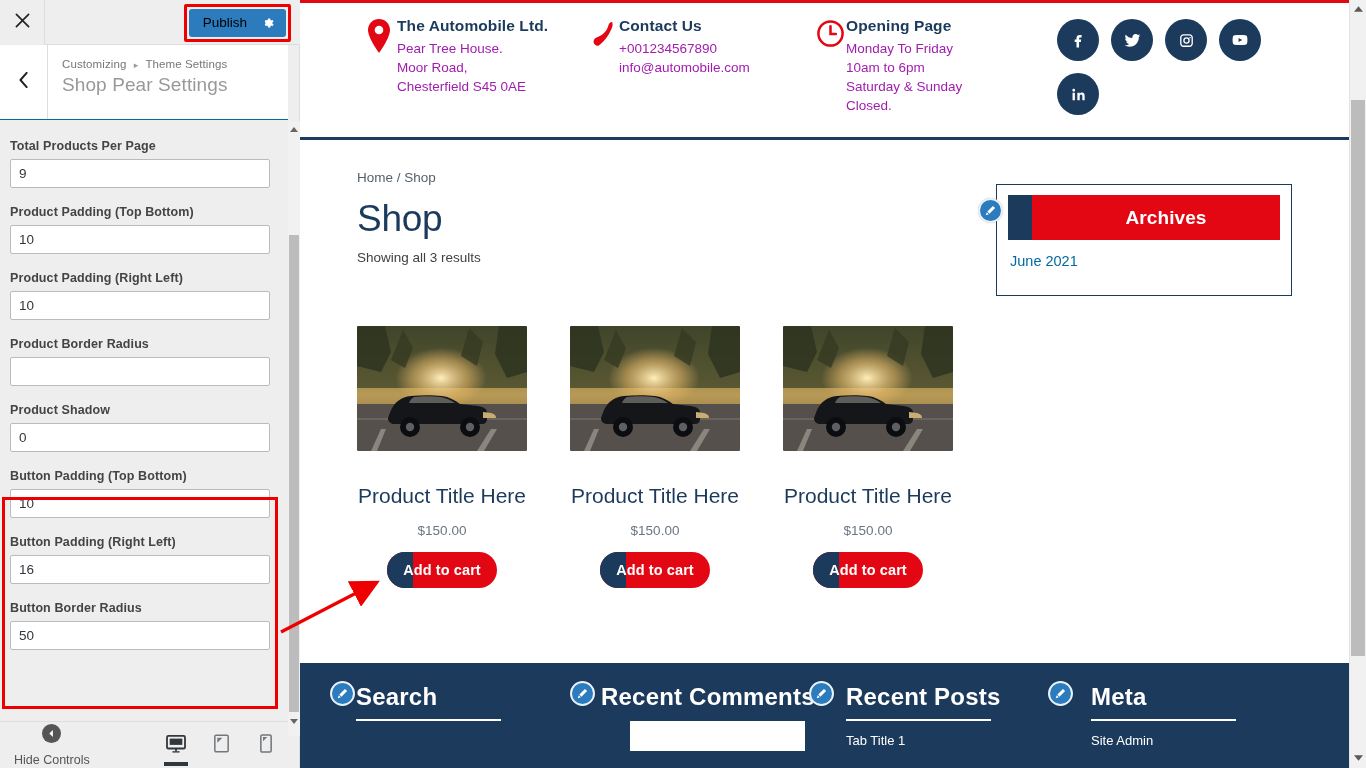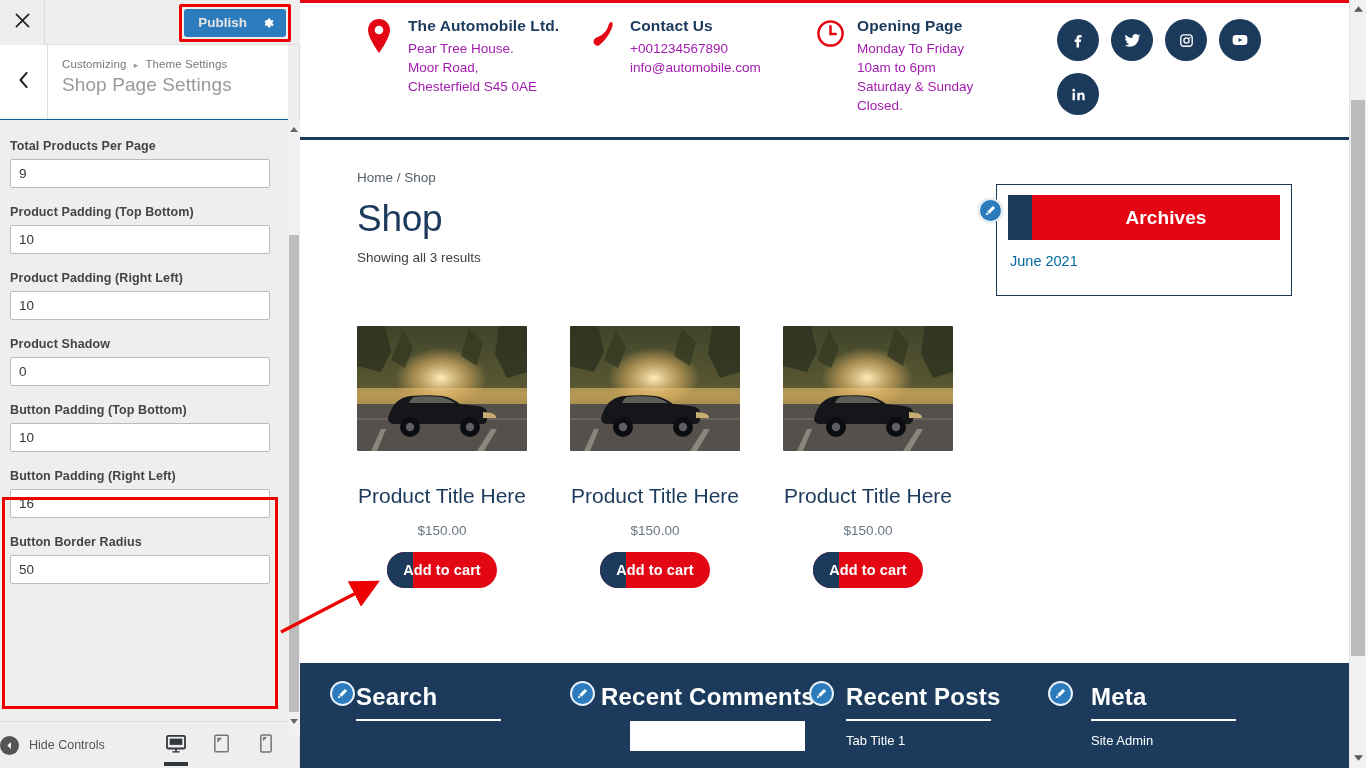--- a/index.html
+++ b/index.html
@@ -35,27 +35,26 @@
   .cz-close svg { width: 15px; height: 15px; }
   .cz-publish-wrap {
     position: absolute; right: 9px; top: 4px;
     border: 3px solid #ee0000;
     border-radius: 2px;
     padding: 2px;
   }
   .cz-publish {
     display: flex; align-items: center; gap: 14px;
     background: #2b7bbd;
-    color: #e5e5e5;
+    color: #000000;
     font-size: 13.5px;
     padding: 7px 11px 7px 14px;
     border-radius: 3px;
     cursor: pointer;
     line-height: 1;
-    font-weight: bold;
   }
   .cz-publish .gear { width: 14px; height: 14px; display: block; }
 
   .cz-panel-head {
     position: absolute; left: 0; top: 45px;
     width: 288px; height: 75px;
     background: #fff;
     border-bottom: 1px solid #0369a1;
     display: flex;
   }
@@ -128,21 +127,21 @@
 
   .cz-footer {
     position: absolute; left: 0; bottom: 0;
     width: 288px; height: 47px;
     background: #eee;
     border-top: 1px solid #ddd;
     display: flex; align-items: center;
   }
   .cz-hide {
     display: flex; align-items: center; gap: 10px;
-    cursor: pointer;
+    margin-left: 14px; cursor: pointer; flex-direction: column;
   }
   .cz-hide-circle {
     width: 19px; height: 19px; border-radius: 50%;
     background: #555;
     display: flex; align-items: center; justify-content: center;
   }
   .cz-hide-label { font-size: 12.5px; color: #555; }
   .cz-devices {
     position: absolute; right: 8px; top: 0;
     display: flex; align-items: center; height: 47px; gap: 17px;
@@ -166,21 +165,21 @@
   }
   .site-topline { height: 3px; background: #e30613; }
 
   .site-header {
     display: flex; align-items: flex-start;
     padding: 14px 0 0 0;
     border-bottom: 3px solid #1b3a5c;
     height: 137px;
     position: relative;
   }
-  .info-block { display: flex; gap: 11px; align-items: flex-start; }
+  .info-block { display: flex; align-items: flex-start; }
   .ib-1 { margin-left: 67px; width: 200px; }
   .ib-2 { margin-left: 22px; width: 205px; }
   .ib-3 { margin-left: 22px; width: 160px; }
   .ib-icon { width: 30px; flex: 0 0 30px; padding-top: 2px; }
   .ib-title {
     font-size: 15.5px; font-weight: 700; color: #1b3a5c;
     margin-bottom: 4px; letter-spacing: .1px;
   }
   .ib-line { font-size: 13.5px; color: #a21caf; line-height: 1.42; }
 
@@ -636,37 +635,41 @@
             <path d="M9 1L2 9l7 8" fill="none" stroke="#222" stroke-width="2.2" stroke-linecap="round" stroke-linejoin="round"></path>
           </svg>
       </span>
     </div>
     <div class="cz-panel-titles">
       <div class="cz-breadcrumb">
         <span>Customizing</span>
         <span class="sep">▸</span>
         <span>Theme Settings</span>
       </div>
-      <div class="cz-panel-title">Shop Page Settings</div>
+      <div class="cz-panel-title">Shop Pear Settings</div>
     </div>
   </div>
 
   <div class="cz-scrollarea">
     <div class="cz-fields">
       <div class="cz-field">
         <div class="cz-field-label">Total Products Per Page</div>
         <input type="text" value="9" style="">
       </div>
       <div class="cz-field">
         <div class="cz-field-label">Product Padding (Top Bottom)</div>
         <input type="text" value="10" style="">
       </div>
       <div class="cz-field">
         <div class="cz-field-label">Product Padding (Right Left)</div>
         <input type="text" value="10" style="">
+      </div>
+      <div class="cz-field">
+        <div class="cz-field-label">Product Border Radius</div>
+        <input type="text" value="" style="">
       </div>
       <div class="cz-field">
         <div class="cz-field-label">Product Shadow</div>
         <input type="text" value="0" style="">
       </div>
       <div class="cz-field">
         <div class="cz-field-label">Button Padding (Top Bottom)</div>
         <input type="text" value="10" style="">
       </div>
       <div class="cz-field">

